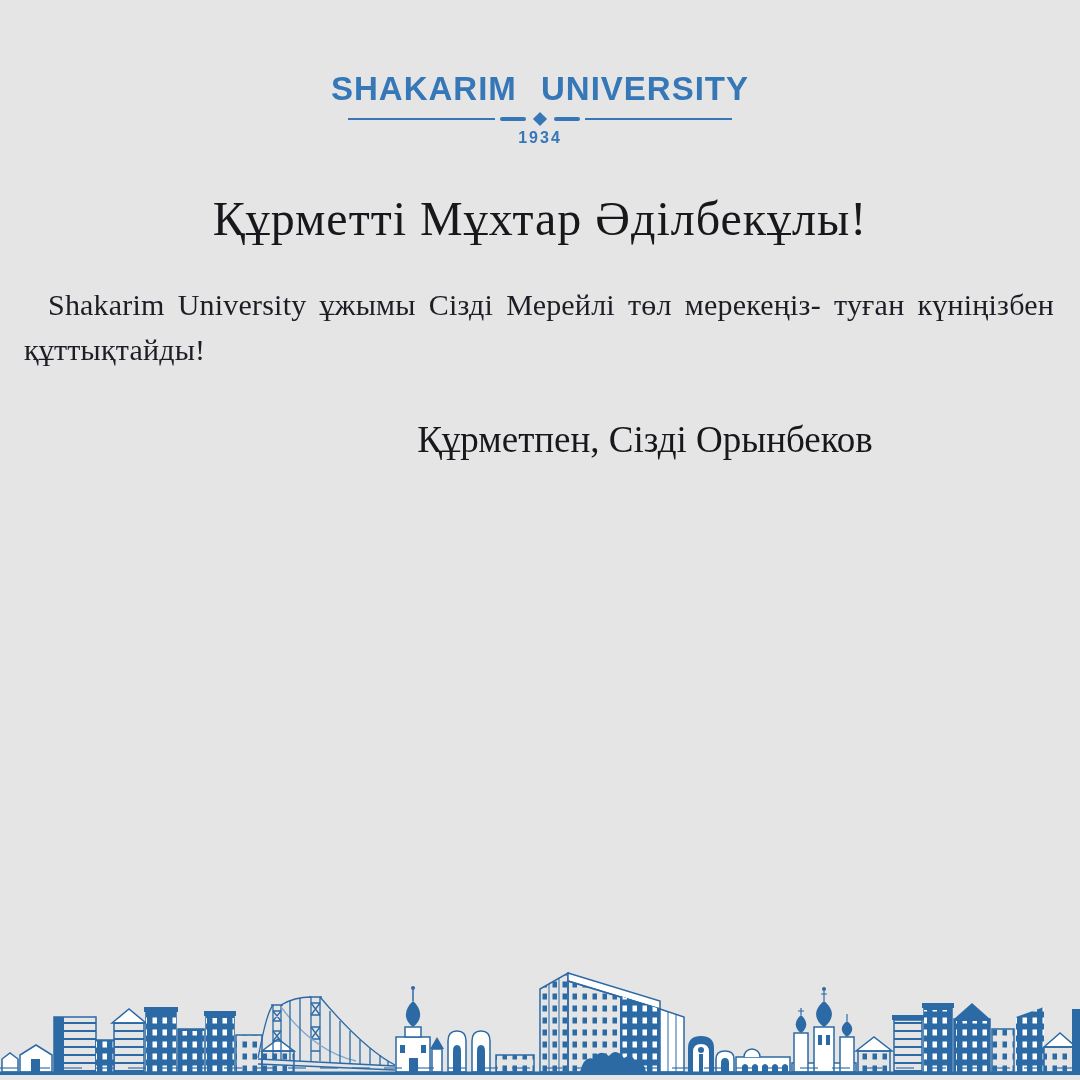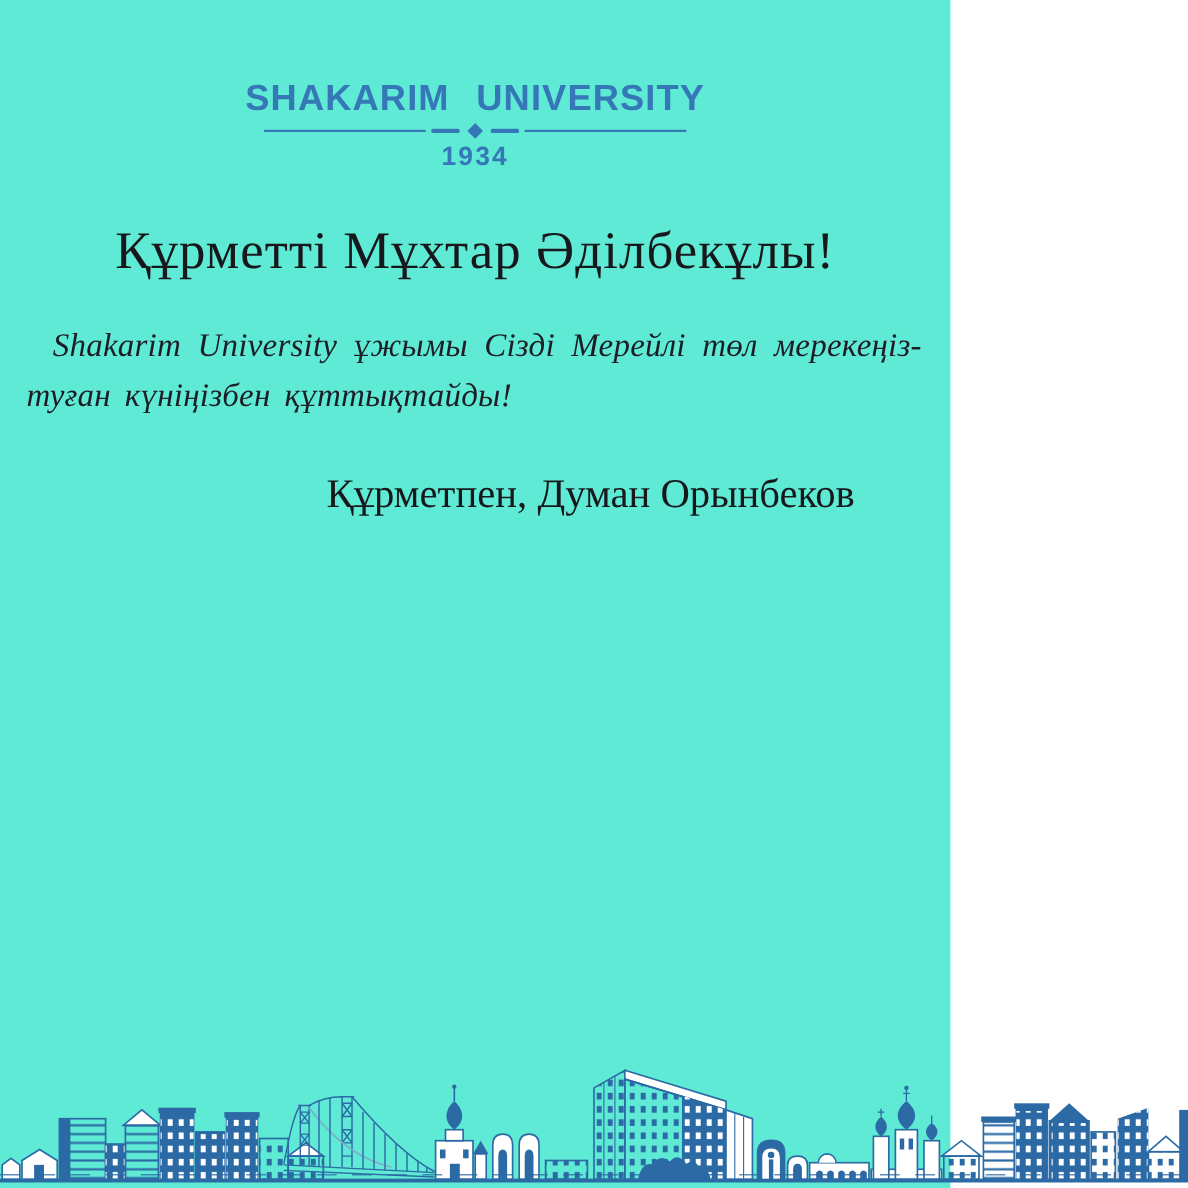--- a/index.html
+++ b/index.html
@@ -5,23 +5,23 @@
   html, body {
     margin: 0;
     padding: 0;
     width: 1080px;
     height: 1080px;
     background: #ffffff;
     overflow: hidden;
   }
   .page {
     position: relative;
-    width: 864px;
+    width: 1080px;
     height: 1080px;
-    background: #5eead4;
+    background: #e5e5e5;
     font-family: "Liberation Serif", serif;
   }
   
   .logo-block {
     padding-top: 70px;
     text-align: center;
   }
   .logo-wordmark {
     font-family: "Liberation Sans", sans-serif;
     font-weight: bold;
@@ -39,42 +39,41 @@
   .logo-divider .line { flex: 1; height: 2px; background: #3577b7; }
   .logo-divider .bar  { width: 26px; height: 4px; background: #3577b7; margin: 0 5px; border-radius: 2px; }
   .logo-divider .diamond {
     width: 10px; height: 10px; background: #3577b7;
     transform: rotate(45deg); margin: 0 4px;
   }
   .logo-year {
     margin-top: 5px;
     font-family: "Liberation Sans", sans-serif;
     font-weight: bold;
-    font-size: 24px;
+    font-size: 16px;
     letter-spacing: 2px;
     color: #3577b7;
   }
   
   .salutation {
     margin: 44px 0 0 0;
     text-align: center;
     font-weight: normal;
     font-size: 48px;
     letter-spacing: 1px;
     color: #17171c;
   }
   .letter-body {
     margin: 36px 26px 0 24px;
     text-align: justify;
     font-size: 30px;
     line-height: 45px;
     letter-spacing: 0.2px;
     word-spacing: 5px;
     color: #1d1d26;
-    font-style: italic;
   }
   .letter-body p { margin: 0; text-indent: 24px; }
   .signature {
     margin-top: 46px;
     padding-left: 210px;
     text-align: center;
     font-size: 37px;
     color: #17171c;
   }
   
@@ -103,21 +102,21 @@
     </div>
     <div class="logo-year">1934</div>
   </div>
 
   <h1 class="salutation">Құрметті Мұхтар Әділбекұлы!</h1>
 
   <div class="letter-body">
     <p>Shakarim University ұжымы Сізді Мерейлі төл мерекеңіз- туған күніңізбен құттықтайды!</p>
   </div>
 
-  <div class="signature">Құрметпен, Думан Орынбеков</div>
+  <div class="signature">Құрметпен, Сізді Орынбеков</div>
 
   <svg class="skyline" viewBox="0 0 1080 125" xmlns="http://www.w3.org/2000/svg">
     <defs>
       <pattern id="wb" width="10" height="12" patternUnits="userSpaceOnUse">
         <rect x="2.5" y="2.5" width="4.5" height="6" fill="#2c6aa5"></rect>
       </pattern>
       <pattern id="ww" width="10" height="12" patternUnits="userSpaceOnUse">
         <rect x="2.5" y="2.5" width="4.5" height="6" fill="#ffffff"></rect>
       </pattern>
       <pattern id="hl" width="10" height="8" patternUnits="userSpaceOnUse">

